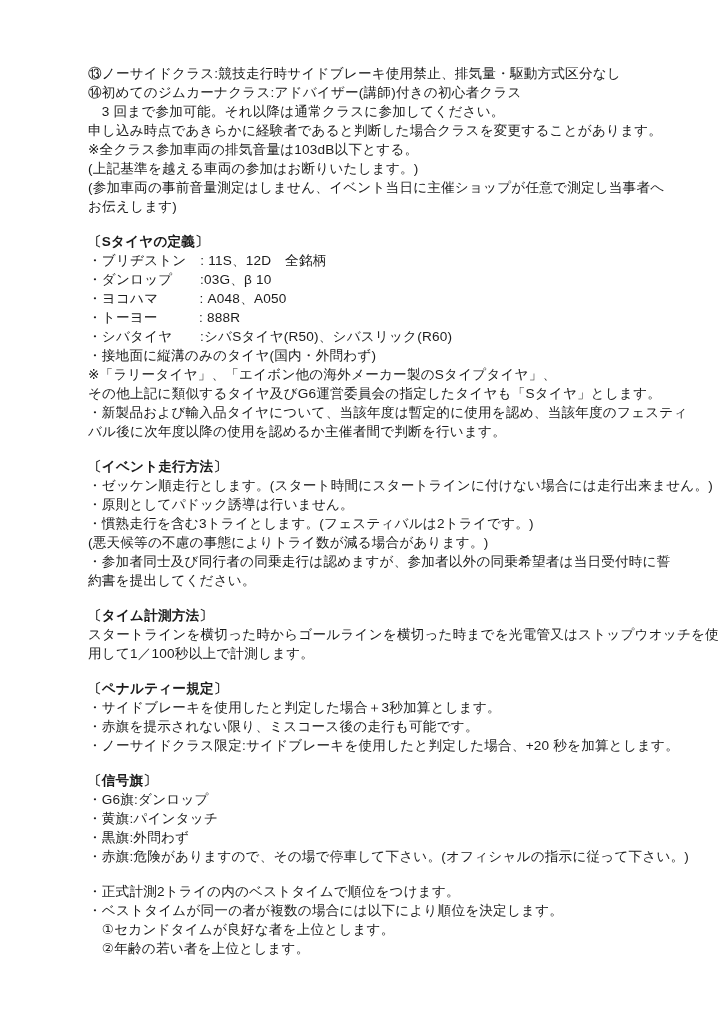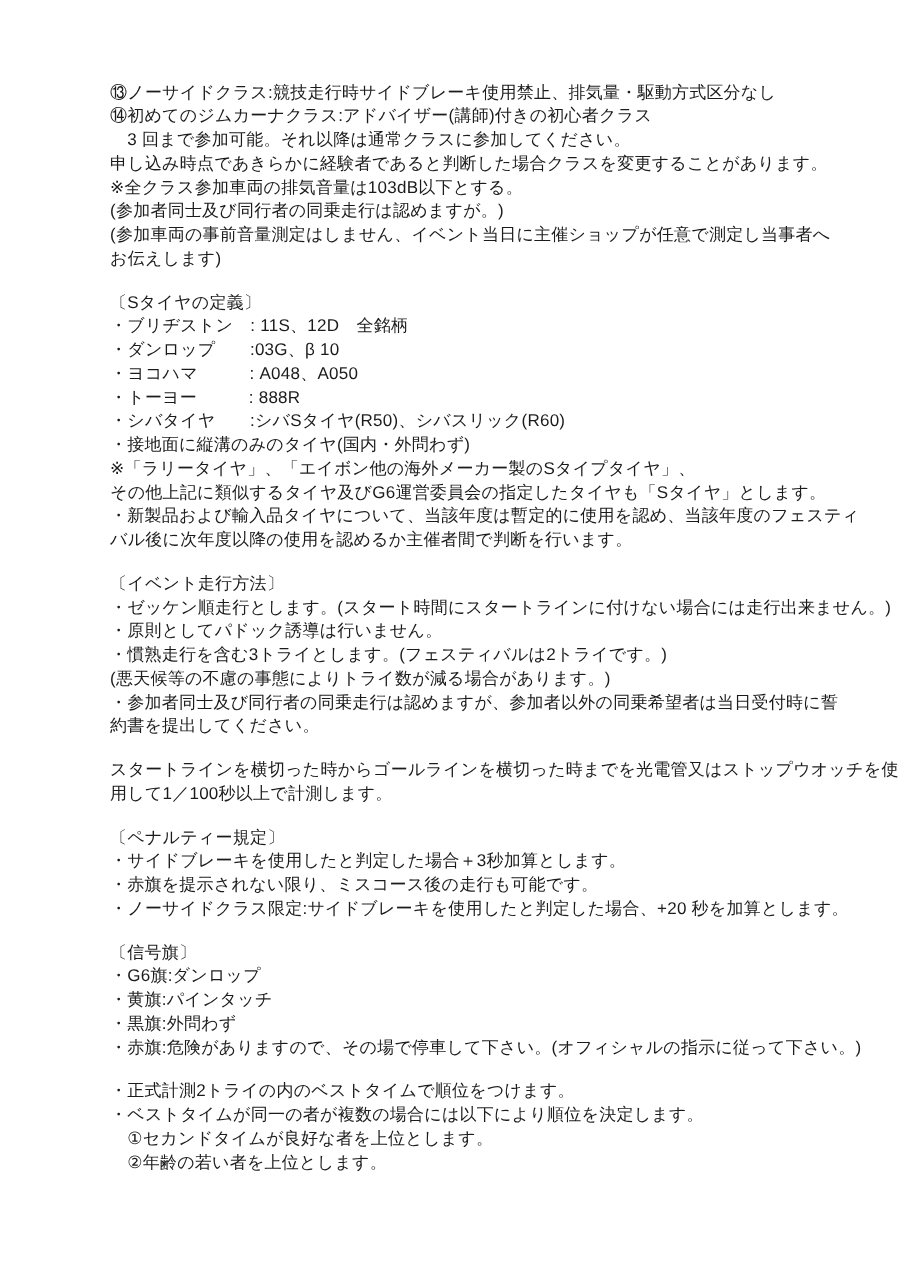--- a/index.html
+++ b/index.html
@@ -29,34 +29,34 @@
   }
   .doc-line {
     font-size: 13.6px;
     line-height: 19px;
     height: 19px;
     white-space: pre;
     letter-spacing: 0.2px;
     font-weight: 500;
   }
   .doc-heading {
-    font-weight: 400;
+    font-weight: 700;
   }
 </style>
 </head>
 <body>
 
 <main class="page" id="document-page">
     <section class="doc-section">
       <div class="doc-line">⑬ノーサイドクラス:競技走行時サイドブレーキ使用禁止、排気量・駆動方式区分なし</div>
       <div class="doc-line">⑭初めてのジムカーナクラス:アドバイザー(講師)付きの初心者クラス</div>
       <div class="doc-line">　3 回まで参加可能。それ以降は通常クラスに参加してください。</div>
       <div class="doc-line">申し込み時点であきらかに経験者であると判断した場合クラスを変更することがあります。</div>
       <div class="doc-line">※全クラス参加車両の排気音量は103dB以下とする。</div>
-      <div class="doc-line">(参加者同士及び同行者の同乗走行は認めますが。)</div>
+      <div class="doc-line">(上記基準を越える車両の参加はお断りいたします。)</div>
       <div class="doc-line">(参加車両の事前音量測定はしません、イベント当日に主催ショップが任意で測定し当事者へ</div>
       <div class="doc-line">お伝えします)</div>
     </section>
     <section class="doc-section">
       <div class="doc-line doc-heading">〔Sタイヤの定義〕</div>
       <div class="doc-line">・ブリヂストン　: 11S、12D　全銘柄</div>
       <div class="doc-line">・ダンロップ　　:03G、β 10</div>
       <div class="doc-line">・ヨコハマ　　　: A048、A050</div>
       <div class="doc-line">・トーヨー　　　: 888R</div>
       <div class="doc-line">・シバタイヤ　　:シバSタイヤ(R50)、シバスリック(R60)</div>
@@ -69,20 +69,21 @@
     <section class="doc-section">
       <div class="doc-line doc-heading">〔イベント走行方法〕</div>
       <div class="doc-line">・ゼッケン順走行とします。(スタート時間にスタートラインに付けない場合には走行出来ません。)</div>
       <div class="doc-line">・原則としてパドック誘導は行いません。</div>
       <div class="doc-line">・慣熟走行を含む3トライとします。(フェスティバルは2トライです。)</div>
       <div class="doc-line">(悪天候等の不慮の事態によりトライ数が減る場合があります。)</div>
       <div class="doc-line">・参加者同士及び同行者の同乗走行は認めますが、参加者以外の同乗希望者は当日受付時に誓</div>
       <div class="doc-line">約書を提出してください。</div>
     </section>
     <section class="doc-section">
+      <div class="doc-line doc-heading">〔タイム計測方法〕</div>
       <div class="doc-line">スタートラインを横切った時からゴールラインを横切った時までを光電管又はストップウオッチを使</div>
       <div class="doc-line">用して1／100秒以上で計測します。</div>
     </section>
     <section class="doc-section">
       <div class="doc-line doc-heading">〔ペナルティー規定〕</div>
       <div class="doc-line">・サイドブレーキを使用したと判定した場合＋3秒加算とします。</div>
       <div class="doc-line">・赤旗を提示されない限り、ミスコース後の走行も可能です。</div>
       <div class="doc-line">・ノーサイドクラス限定:サイドブレーキを使用したと判定した場合、+20 秒を加算とします。</div>
     </section>
     <section class="doc-section">

